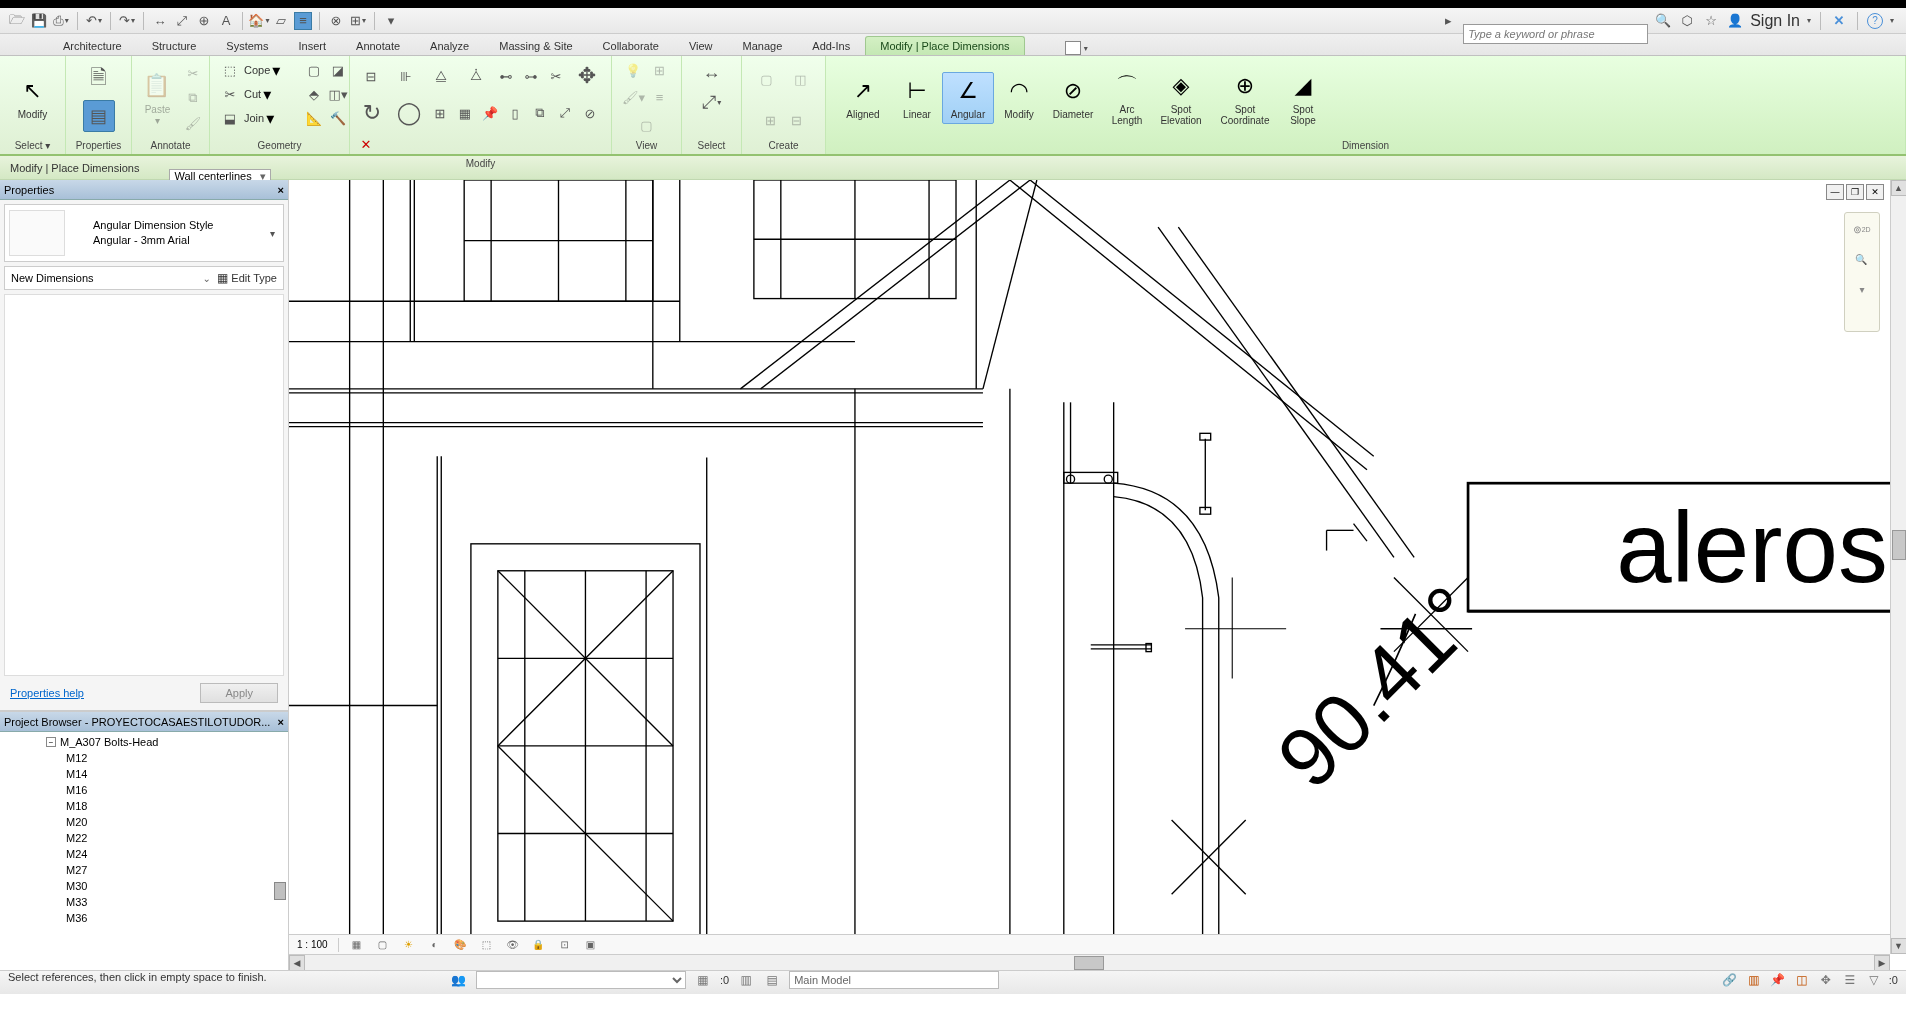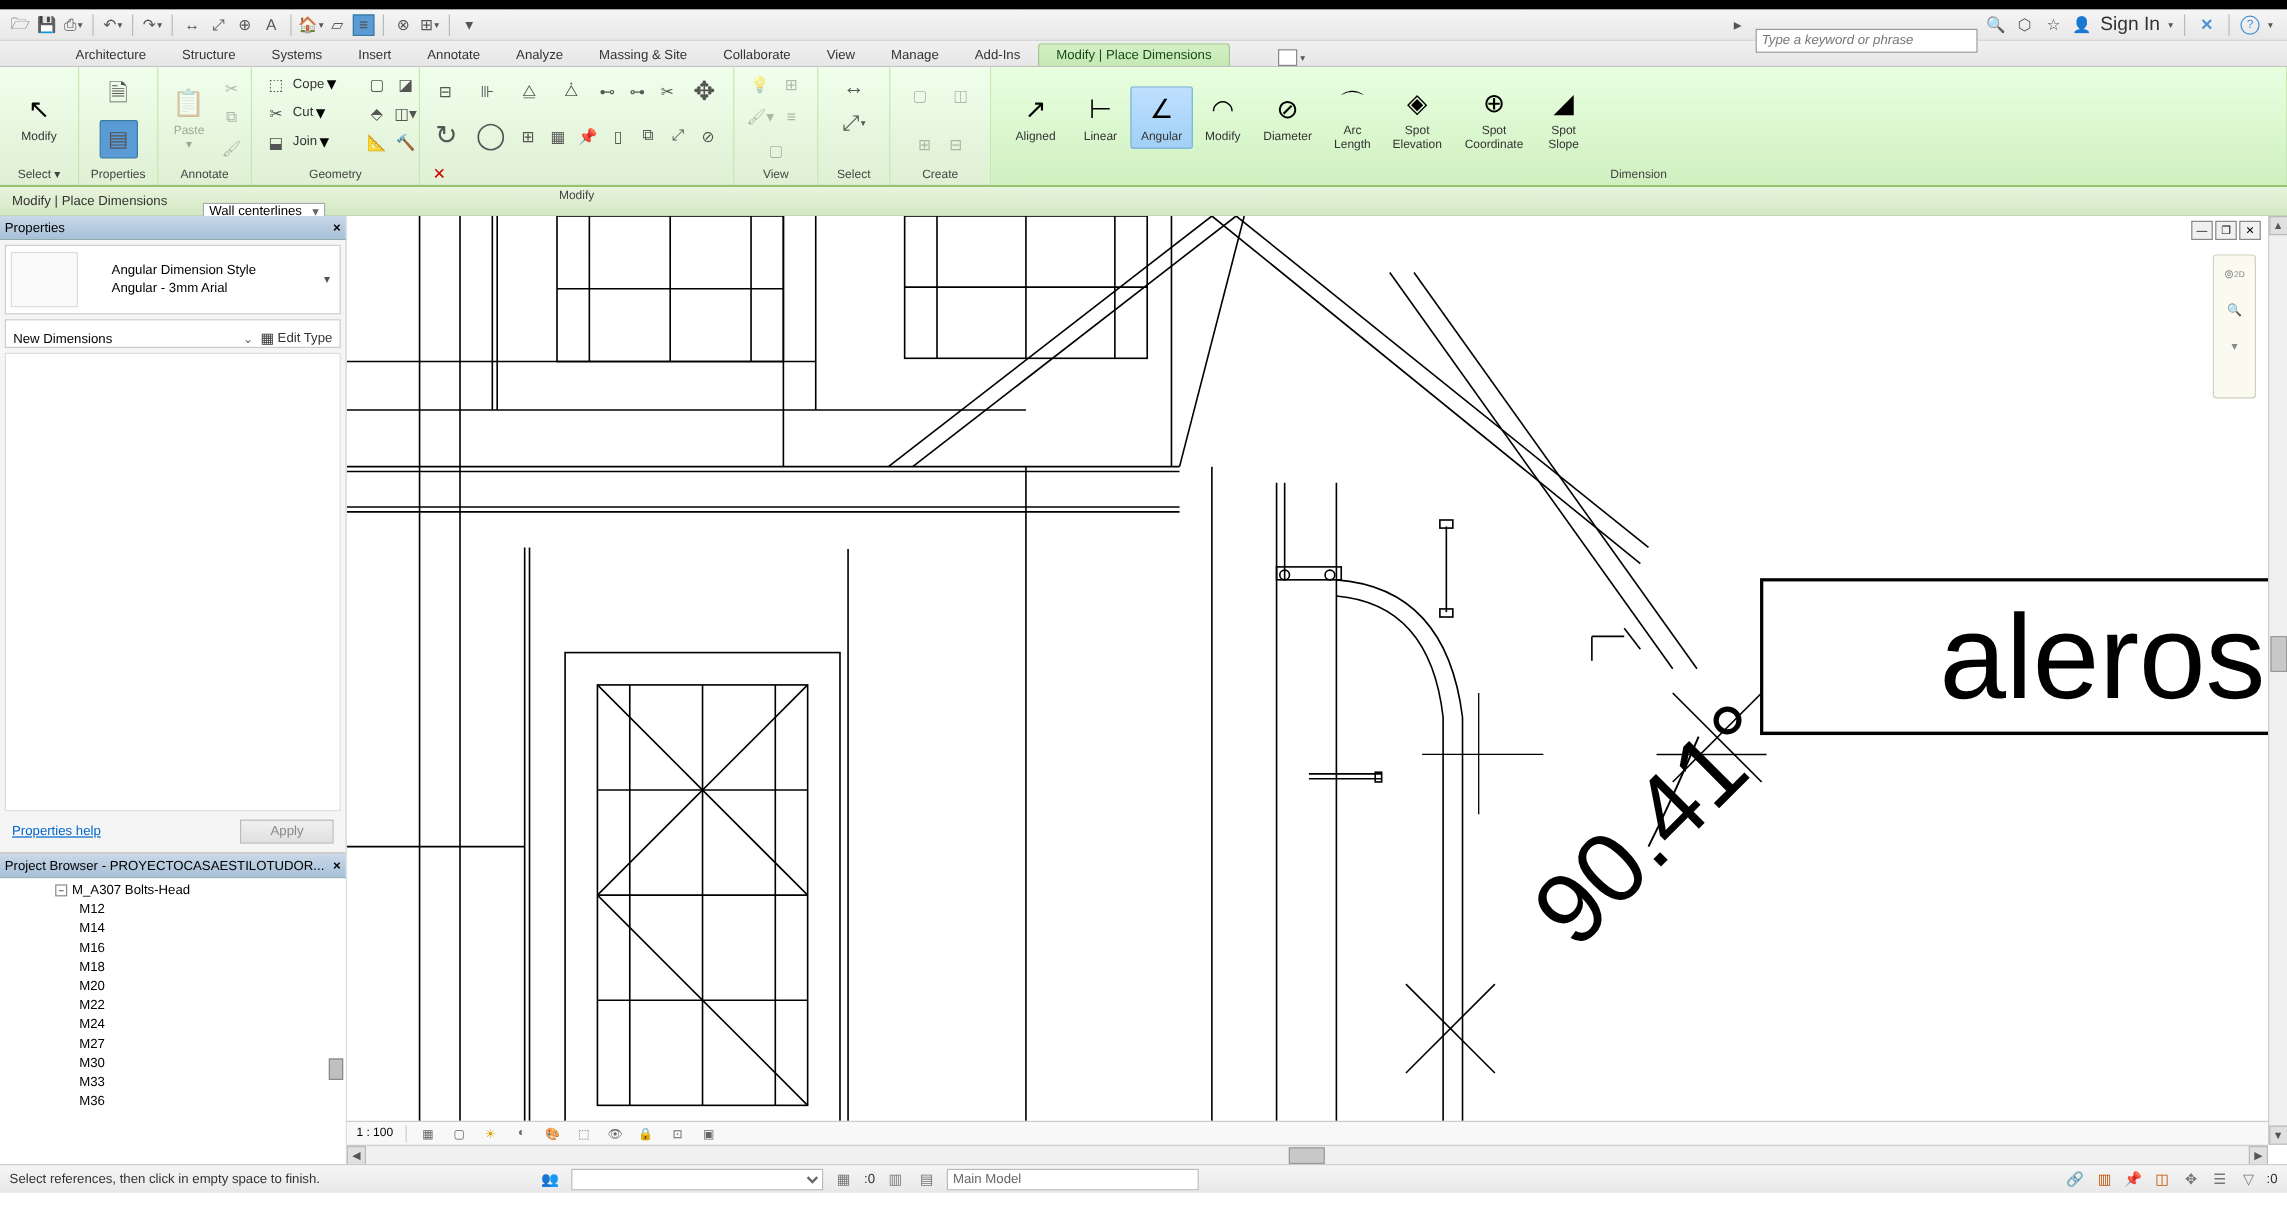--- a/index.html
+++ b/index.html
@@ -53,21 +53,21 @@
 .main { display: flex; height: 790px; position: relative; }
 
 
 .props-panel { width: 289px; background: #f5f5f5; border-right: 1px solid #ccc; display: flex; flex-direction: column; }
 .panel-titlebar { height: 20px; background: linear-gradient(#c8d8e8, #a8c0d8); border-bottom: 1px solid #8aa; display: flex; align-items: center; justify-content: space-between; padding: 0 4px; font-size: 11px; }
 .panel-close { cursor: pointer; font-weight: bold; }
 .type-selector { height: 58px; background: #fff; border: 1px solid #ccc; margin: 4px; display: flex; align-items: center; padding: 4px; cursor: pointer; }
 .type-preview { width: 56px; height: 46px; border: 1px solid #ddd; background: #fafafa; margin-right: 8px; }
 .type-text { flex: 1; font-size: 11px; line-height: 1.4; margin-left: 20px; }
 .type-arrow { font-size: 10px; color: #555; padding: 0 4px; }
-.instance-row { height: 24px; display: flex; align-items: flex-end; padding: 0 6px; gap: 6px; border: 1px solid #ccc; margin: 0 4px 4px; background: #fff; }
+.instance-row { height: 24px; display: flex; align-items: center; padding: 0 6px; gap: 6px; border: 1px solid #ccc; margin: 0 4px 4px; background: #fff; }
 .instance-select { flex: 1; font-size: 11px; border: none; background: transparent; }
 .edit-type { font-size: 11px; color: #333; cursor: pointer; display: flex; align-items: center; gap: 3px; }
 .props-body { flex: 1; background: #fff; margin: 0 4px; border: 1px solid #ddd; }
 .props-footer { height: 26px; display: flex; align-items: center; justify-content: space-between; padding: 0 6px; margin: 4px; }
 .props-help { color: #0066cc; text-decoration: underline; font-size: 11px; cursor: pointer; }
 .apply-btn { padding: 3px 24px; font-size: 11px; background: linear-gradient(#f0f0f0,#e0e0e0); border:1px solid #bbb; color:#888; }
 
 
 .proj-browser { border-top: 2px solid #ccc; }
 .tree { background: #fff; height: 238px; overflow-y: auto; font-size: 11px; padding: 2px 0; position:relative; }
@@ -100,21 +100,21 @@
 .view-ctrl-btn { width:18px; height:16px; border:1px solid #888; background:#f0f0f0; font-size:9px; display:flex; align-items:center; justify-content:center; cursor:pointer; }
 .nav-cube { position:absolute; top:32px; right:26px; width:36px; height:120px; background:#fafaf0; border:1px solid #d0d0c0; border-radius:3px; display:flex; flex-direction:column; align-items:center; padding:4px; gap:6px; }
 .nav-item { width:24px; height:24px; display:flex; align-items:center; justify-content:center; font-size:10px; color:#888; }
 
 
 .view-bar { height: 20px; background: #f8f8f8; border-top: 1px solid #ccc; display: flex; align-items: center; padding: 0 8px; gap: 10px; font-size: 10px; position:absolute; bottom:16px; left:0; right:16px; }
 .view-bar-sep { width:1px; height:14px; background:#ccc; }
 .view-bar-icon { width:16px; height:16px; display:flex; align-items:center; justify-content:center; color:#666; cursor:pointer; }
 
 
-.status-bar { height: 24px; background: linear-gradient(#f5f5f5,#e8e8e8); border-top: 1px solid #ccc; display: flex; align-items: center; padding: 0 8px; font-size: 11px; color: #333; position:relative; }
+.status-bar { height: 24px; background: linear-gradient(#f5f5f5,#e8e8e8); border-top: 1px solid #ccc; display: flex; padding: 0 8px; font-size: 11px; color: #333; position:relative; }
 .status-center { position:absolute; left:450px; display:flex; align-items:center; gap:8px; }
 .status-right { position:absolute; right:8px; display:flex; align-items:center; gap:6px; }
 .status-icon { width:18px; height:18px; display:flex; align-items:center; justify-content:center; font-size:12px; color:#777; cursor:pointer; }
 .worksets-select { width:210px; height:18px; border:1px solid #bbb; background:#fff; font-size:11px; padding:0 4px; color:#666; }
 </style>
 </head>
 <body>
 
 <div class="titlebar"></div>
 

